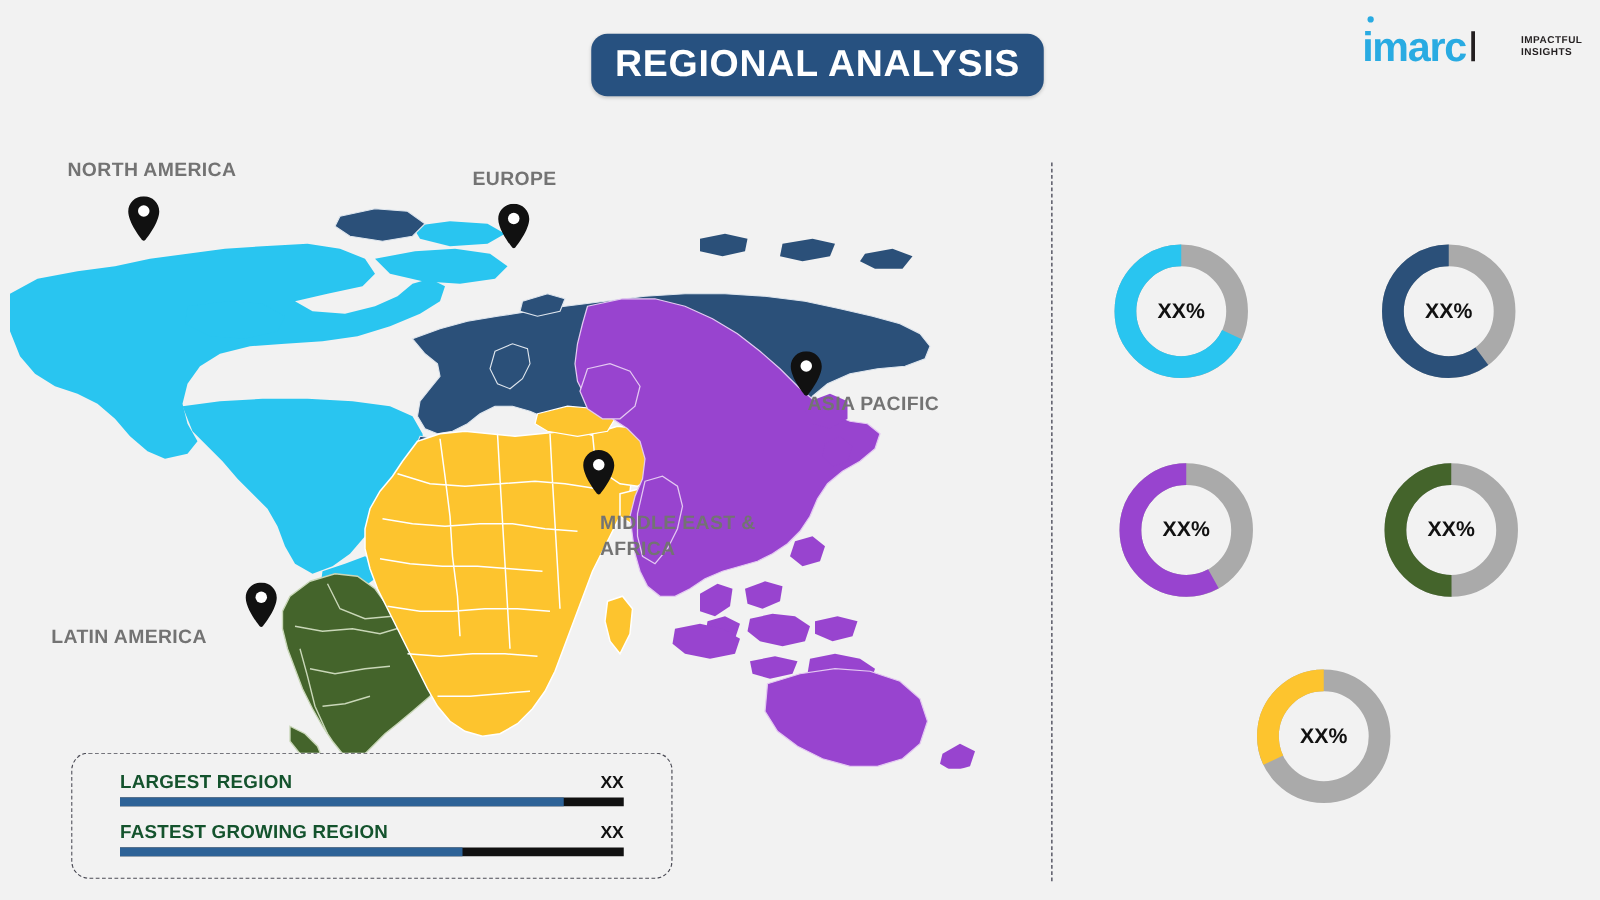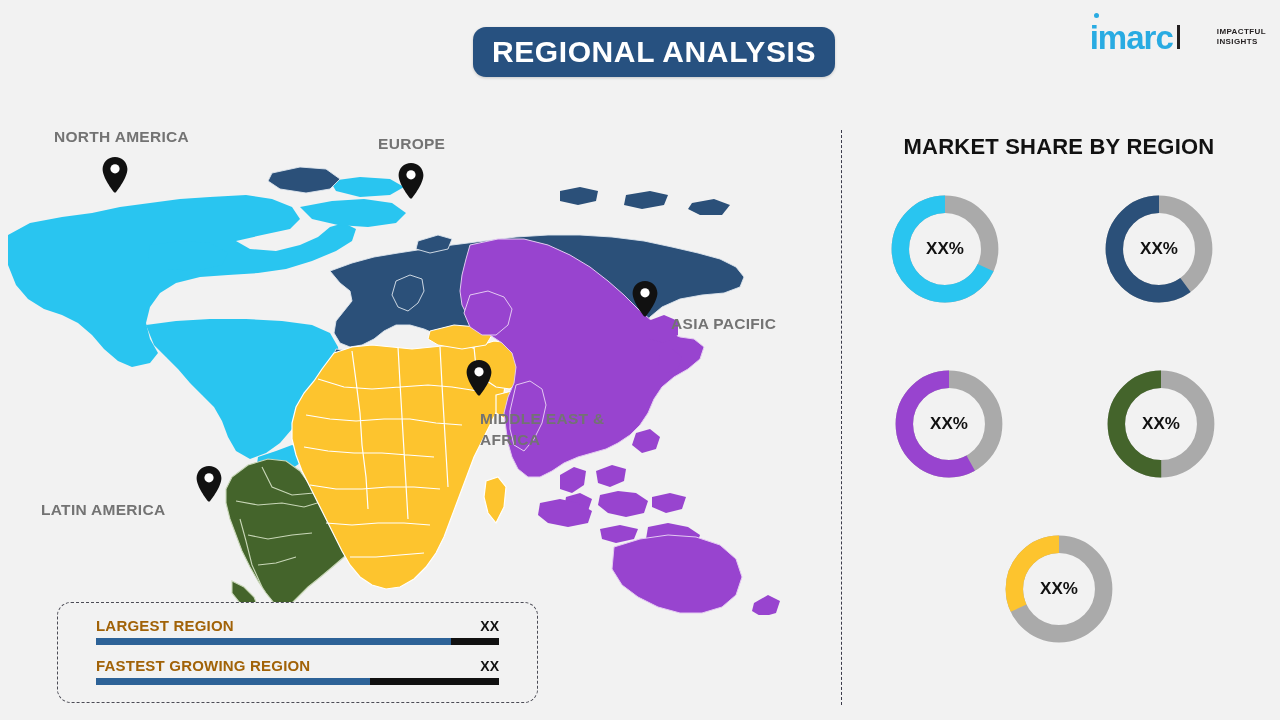--- a/index.html
+++ b/index.html
@@ -51,21 +51,21 @@
     position: absolute;
     color: #737373;
     font-size: 15.5px;
     font-weight: bold;
     letter-spacing: .3px;
     white-space: nowrap;
     line-height: 21px;
   }
   .lbl-na  { left: 54px;  top: 126px; }
   .lbl-eu  { left: 378px; top: 133px; }
-  .lbl-ap  { left: 671px; top: 313px; }
+  .lbl-ap  { left: 646px; top: 313px; }
   .lbl-mea { left: 480px; top: 408px; white-space: normal; width: 150px; }
   .lbl-la  { left: 41px;  top: 491px; margin-top: 8px; }
 
   
   .pin { position: absolute; width: 26px; height: 36px; }
   .pin svg { width: 100%; height: 100%; display: block; }
   .pin-na  { left: 102px; top: 157px; }
   .pin-eu  { left: 398px; top: 163px; }
   .pin-ap  { left: 632px; top: 281px; }
   .pin-mea { left: 466px; top: 360px; }
@@ -76,21 +76,21 @@
     position: absolute; left: 57px; top: 602px;
     width: 481px; height: 101px;
     border: 1.6px dashed #4b4b55;
     border-radius: 14px;
     background: #f2f2f2;
     padding: 14px 38px 10px 38px;
   }
   .legend-row { margin-bottom: 12px; }
   .legend-row:last-child { margin-bottom: 0; }
   .legend-top { display: flex; align-items: baseline; justify-content: space-between; }
-  .legend-name { font-size: 15px; font-weight: bold; color: #a16207; letter-spacing: .2px; text-align: center; }
+  .legend-name { font-size: 15px; font-weight: bold; color: #14532d; letter-spacing: .2px; text-align: center; }
   .legend-value { font-size: 14px; font-weight: bold; color: #111; }
   .legend-bar { position: relative; height: 7px; background: #111111; margin-top: 4px; width: 100%; }
   .legend-bar-fill { position: absolute; left: 0; top: 0; height: 100%; background: #2d6297; }
 
   
   .panel-title {
     position: absolute; left: 884px; top: 134px;
     width: 350px; text-align: center;
     font-size: 22px; font-weight: bold; color: #111; letter-spacing: .2px;
   }
@@ -250,21 +250,20 @@
       <div class="legend-top">
         <span class="legend-name">FASTEST GROWING REGION</span>
         <span class="legend-value">XX</span>
       </div>
       <div class="legend-bar" style="background: rgb(17, 17, 17);">
         <div class="legend-bar-fill" style="width: 68%; background: rgb(45, 98, 151);"></div>
       </div>
     </div>
   </div>
 
-  <div class="panel-title">MARKET SHARE BY REGION</div>
 
   <div class="donut d1">
     <svg class="donut-svg" viewBox="0 0 42 42">
       <circle class="donut-track" cx="21" cy="21" r="15.9" fill="none" stroke-width="6.2" stroke="#aaaaaa"></circle>
       <circle class="donut-arc" cx="21" cy="21" r="15.9" fill="none" stroke-width="6.2" stroke="#29c5f0" stroke-dasharray="67.93379954122568 31.968846842929736" transform="scale(1,-1) translate(0,-42)"></circle>
     </svg>
     <span class="donut-label">XX%</span>
   </div>
 
   <div class="donut d2">

